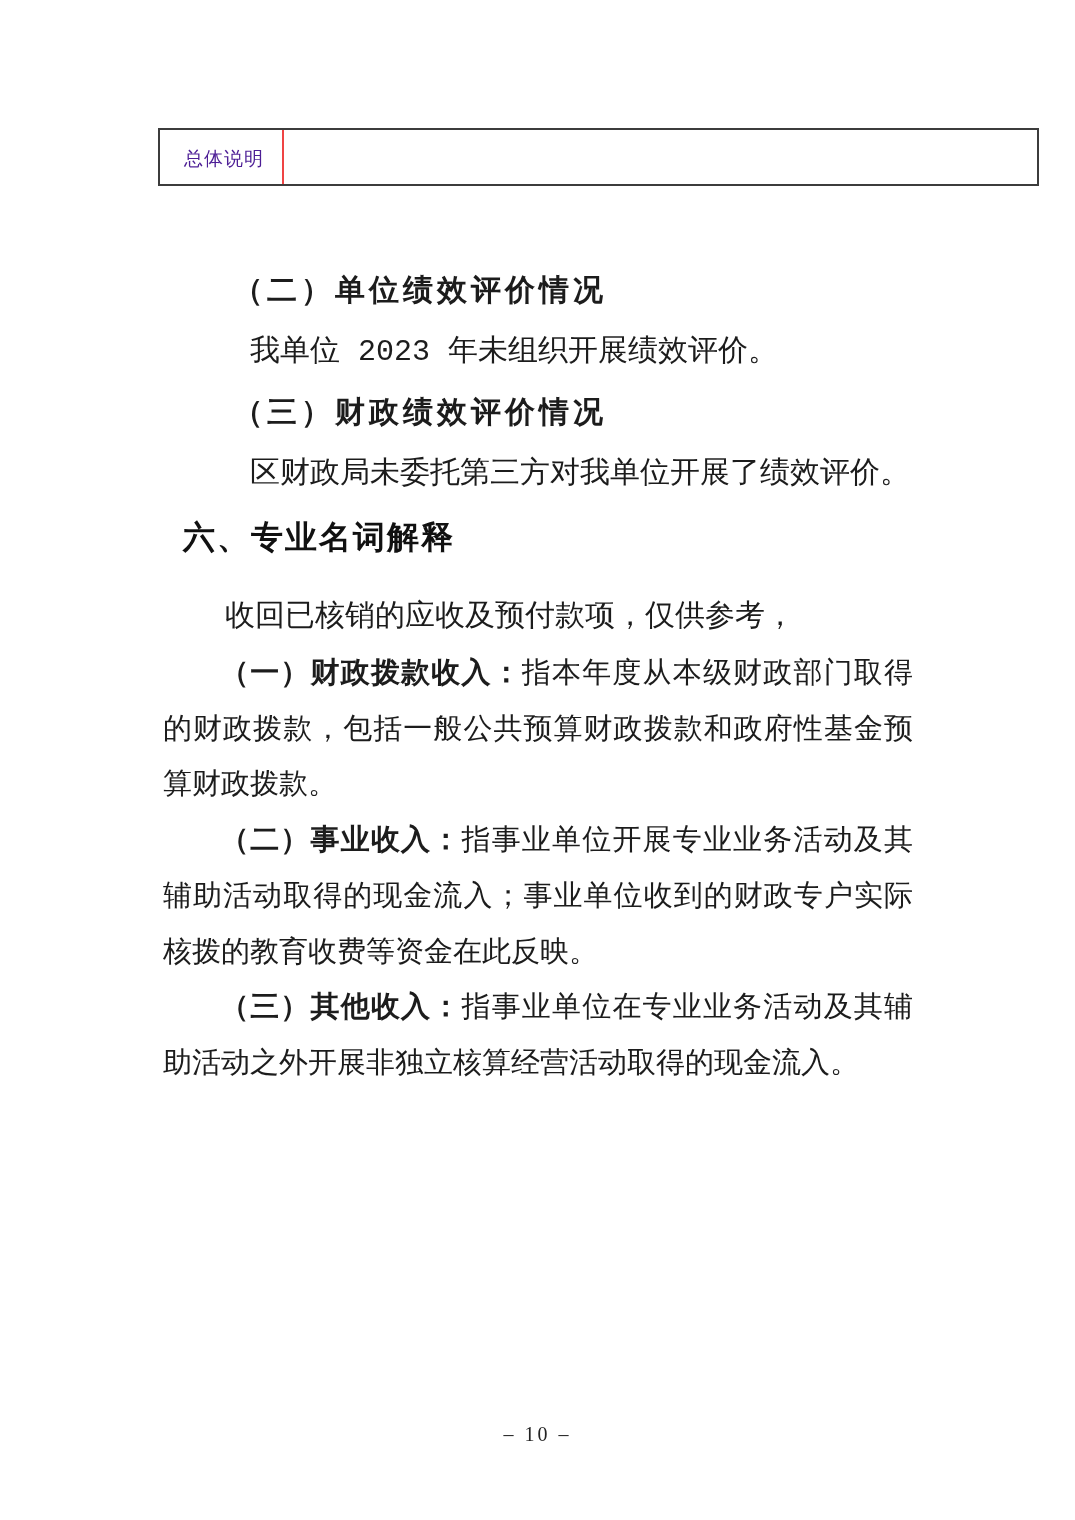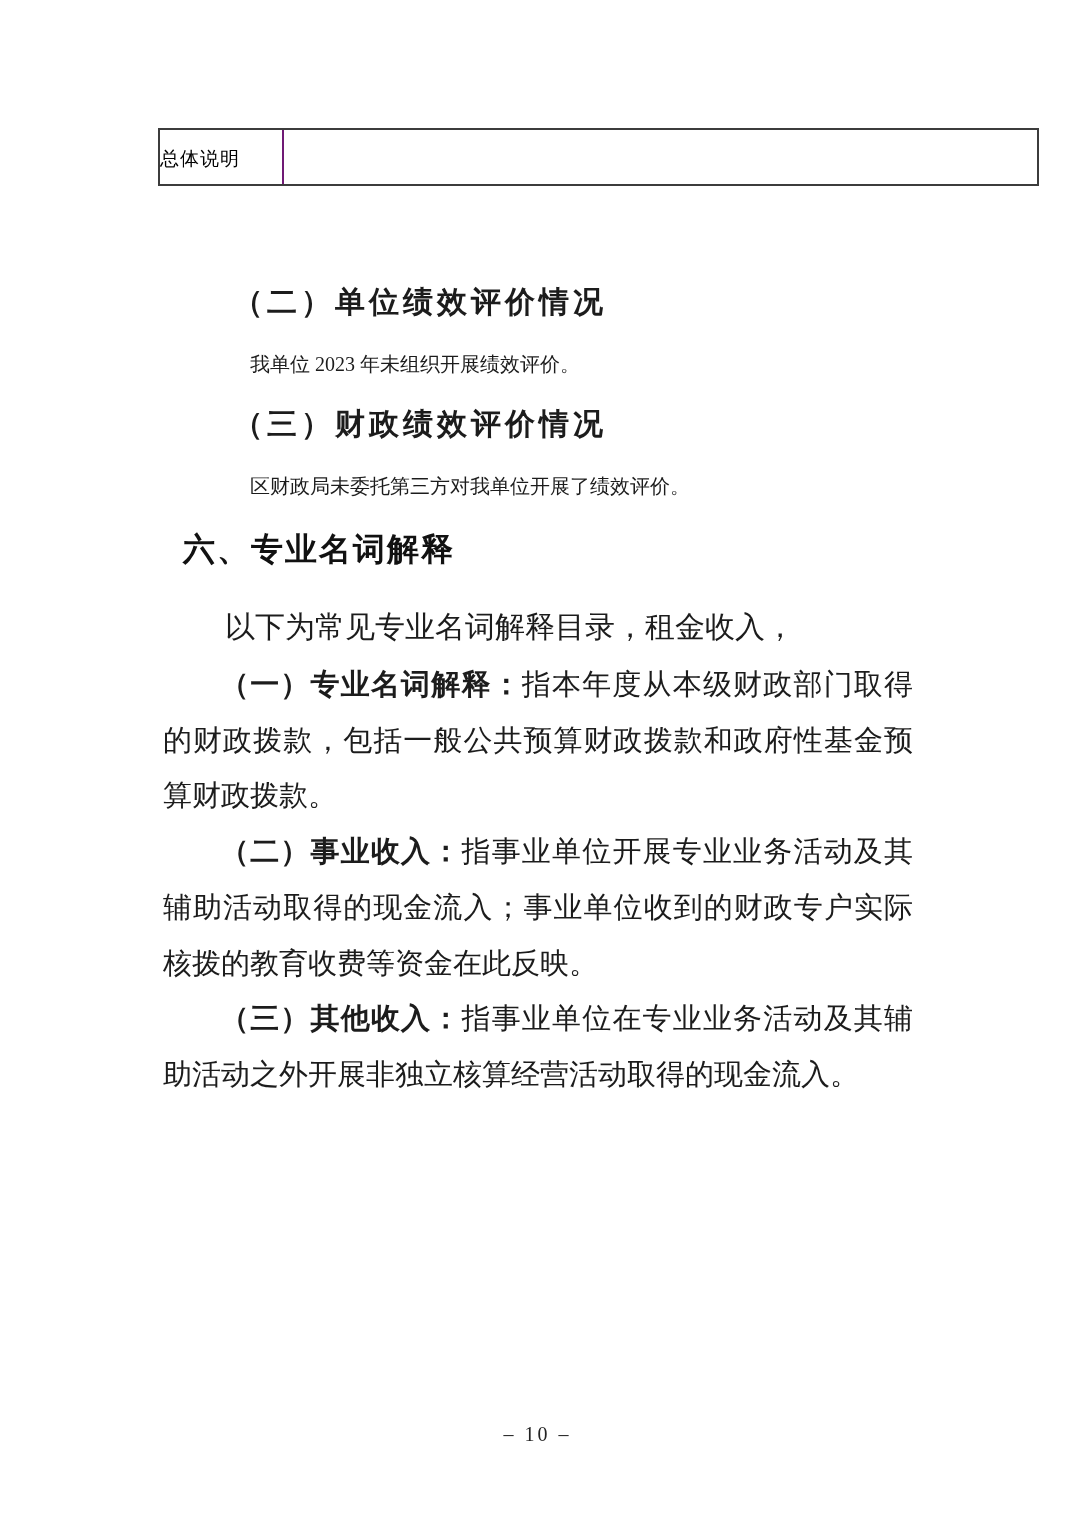--- a/index.html
+++ b/index.html
@@ -14,40 +14,39 @@
   }
   
   .summary-table {
     position:absolute; left:158px; top:128px;
     width:881px; height:58px;
     border:2px solid #3c3c3c;
     display:flex;
   }
   .summary-table .cell-label {
     width:124px; flex:0 0 124px;
-    border-right:2px solid #701a75;
+    border-right:2px solid #ef4444;
     display:flex; align-items:center;
-    padding:6px 6px 2px 0;
-    font-size:19px; letter-spacing:1px; color:#000000;
+    padding:6px 6px 2px 24px;
+    font-size:19px; letter-spacing:1px; color:#4c1d95;
   }
   .summary-table .cell-value { flex:1; }
   
   .content {
     position:absolute; left:163px; top:272px; width:750px;
     font-size:29px; line-height:55.7px;
   }
   .h2 {
     font-size:30px; font-weight:bold; line-height:36px;
     margin-left:70px; letter-spacing:4px;
     font-family:"Liberation Serif","DejaVu Serif",serif;
-    margin-top:12px;
   }
   .h2.second { margin-top:24px; }
   .plain-para {
-    font-size:20px; line-height:36px; margin-left:87px; margin-top:26px;
+    font-size:30px; line-height:36px; margin-left:87px; margin-top:26px;font-family:Liberation Mono, monospace;
   }
   .h1 {
     font-size:32px; font-weight:bold; line-height:40px;
     margin-left:20px; margin-top:25px; letter-spacing:2px;
     font-family:"Liberation Sans","DejaVu Sans",sans-serif;
     color:#111;
   }
   .intro-para {
     margin-top:30px; line-height:56px; text-indent:62px; font-size:30px;
   }
@@ -81,23 +80,23 @@
     <div class="h2">（二）单位绩效评价情况</div>
 
     <div class="plain-para">我单位 2023 年未组织开展绩效评价。</div>
 
     <div class="h2 second">（三）财政绩效评价情况</div>
 
     <div class="plain-para">区财政局未委托第三方对我单位开展了绩效评价。</div>
 
     <div class="h1">六、专业名词解释</div>
 
-    <div class="intro-para">以下为常见专业名词解释目录，租金收入，</div>
+    <div class="intro-para">收回已核销的应收及预付款项，仅供参考，</div>
 
-    <p class="term-para"><span class="term-label">（一）专业名词解释：</span><span>指本年度从本级财政部门取得的财政拨款，包括一般公共预算财政拨款和政府性基金预算财政拨款。</span></p>
+    <p class="term-para"><span class="term-label">（一）财政拨款收入：</span><span>指本年度从本级财政部门取得的财政拨款，包括一般公共预算财政拨款和政府性基金预算财政拨款。</span></p>
 
     <p class="term-para"><span class="term-label">（二）事业收入：</span><span>指事业单位开展专业业务活动及其辅助活动取得的现金流入；事业单位收到的财政专户实际核拨的教育收费等资金在此反映。</span></p>
 
     <p class="term-para"><span class="term-label">（三）其他收入：</span><span>指事业单位在专业业务活动及其辅助活动之外开展非独立核算经营活动取得的现金流入。</span></p>
 
 
   </div>
 
   <div class="footer">– 10 –</div>
 

